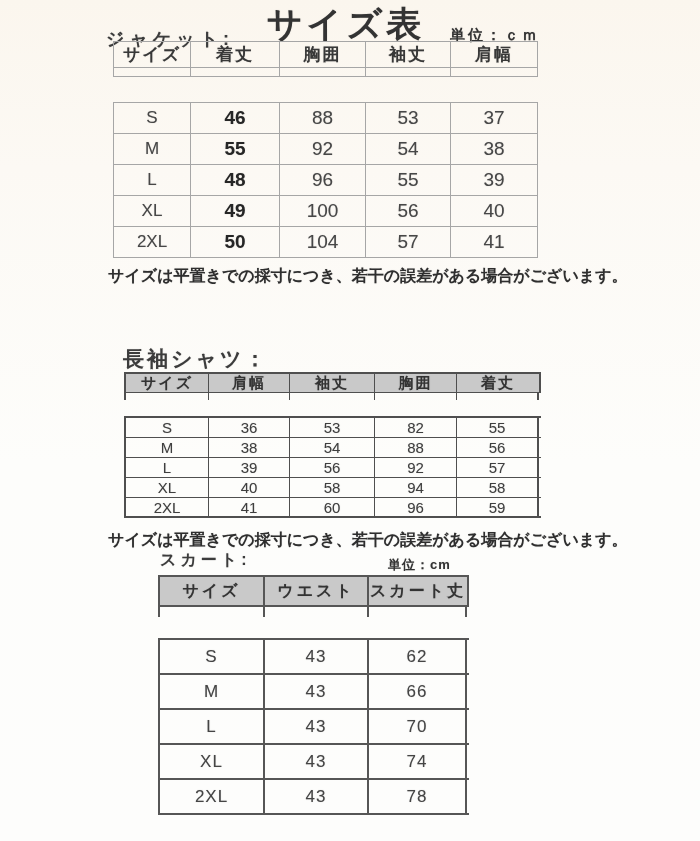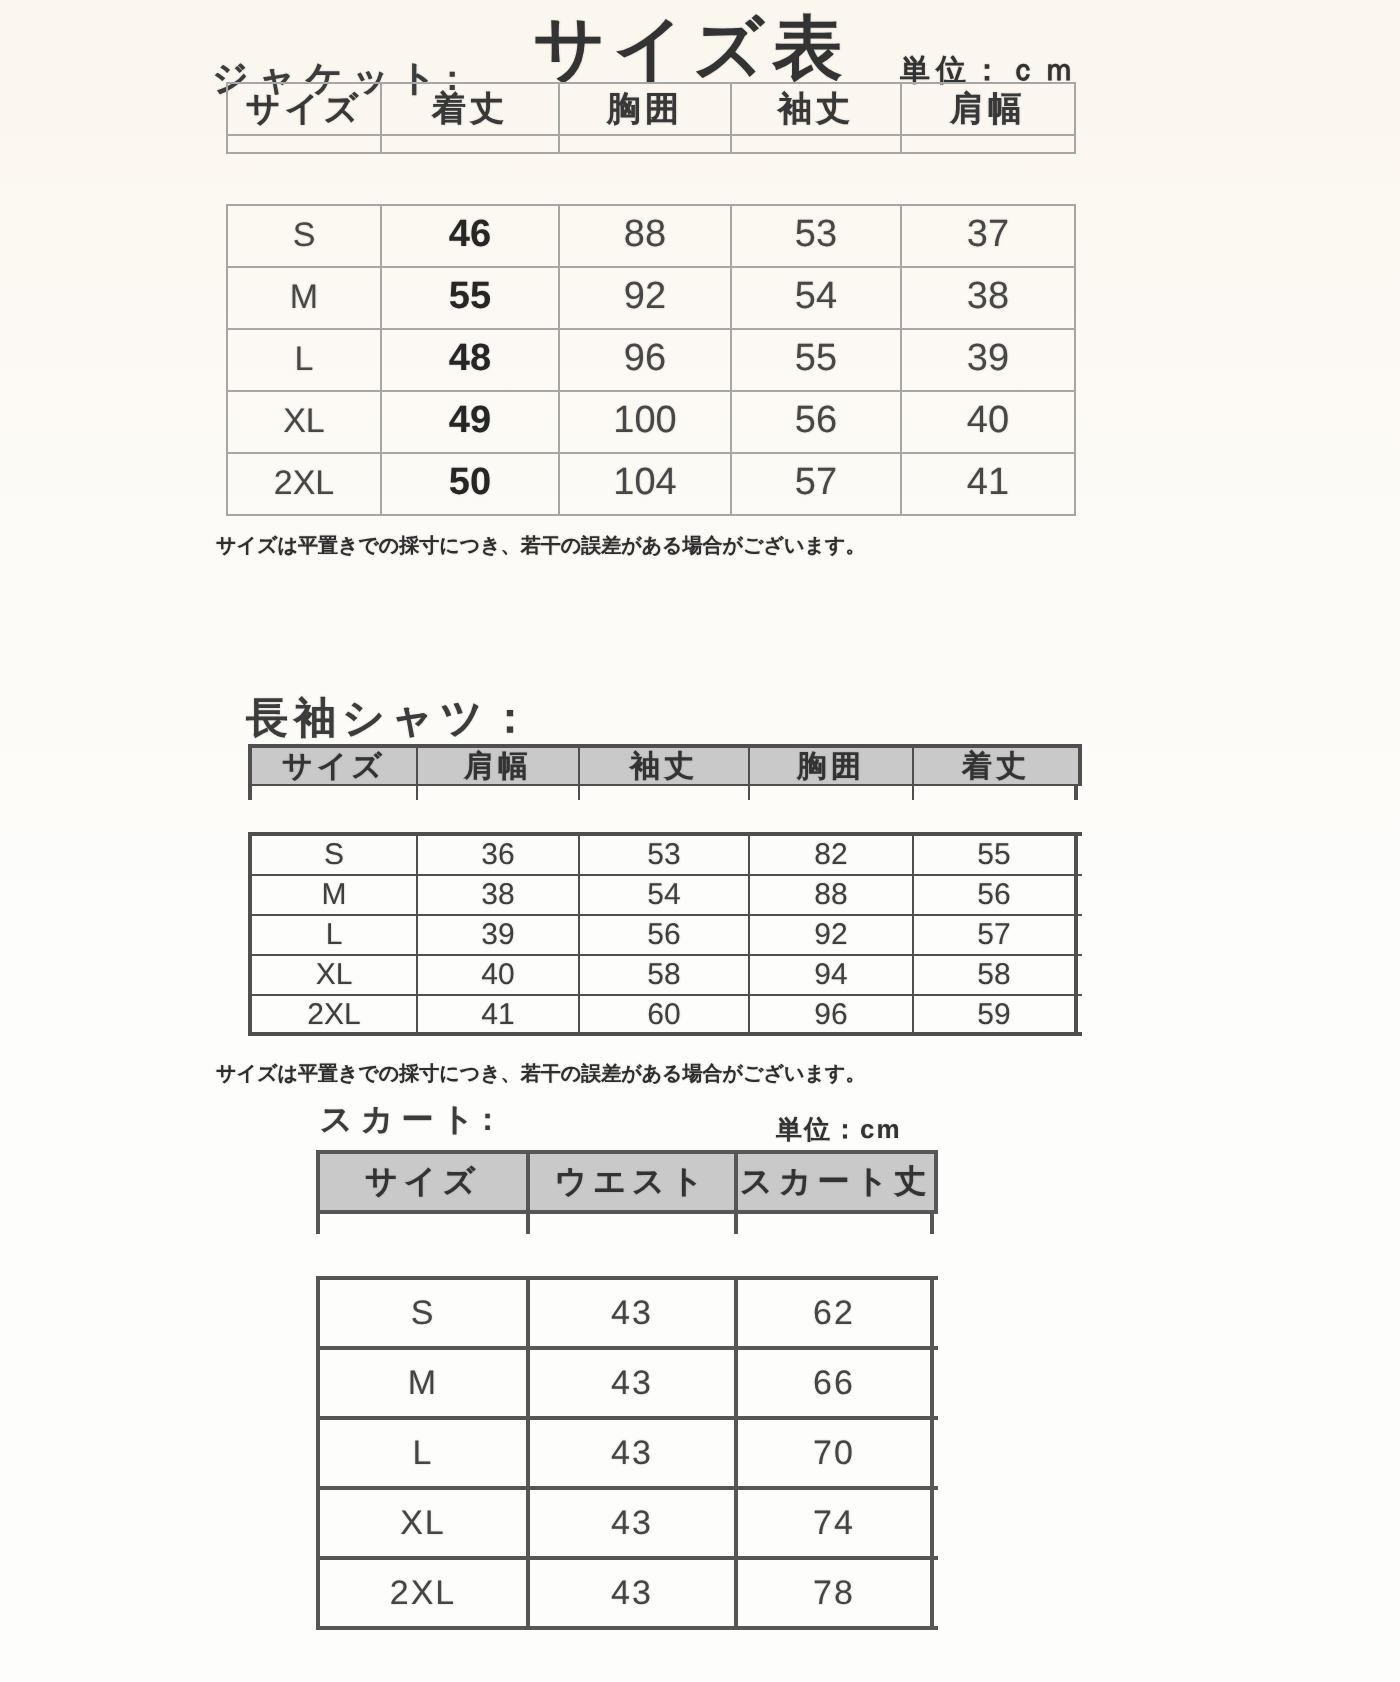--- a/index.html
+++ b/index.html
@@ -16,21 +16,21 @@
     font-size:35px; font-weight:700; letter-spacing:4px; color:#333;
   }
   .sec-label { position:absolute; font-weight:600; color:#3c3c3c; white-space:nowrap; }
   .jacket-label { left:106px; top:27px; font-size:18px; letter-spacing:5px; }
   .shirt-label  { left:123px; top:345px; font-size:21px; letter-spacing:3px; }
   .skirt-label  { left:160px; top:550px; font-size:16px; letter-spacing:4px; }
   .unit { position:absolute; font-weight:700; color:#333; white-space:nowrap; }
   .unit-top   { left:450px; top:26px;  font-size:15px; letter-spacing:3px; }
   .unit-skirt { left:388px; top:556px; font-size:13px; letter-spacing:1px;text-align:right; }
   .note {
-    position:absolute; font-size:10px; font-weight:700; color:#2e2e2e;
+    position:absolute; font-size:16px; font-weight:700; color:#2e2e2e;
     letter-spacing:0; white-space:nowrap;
   }
   .note1 { left:108px; top:266px; }
   .note2 { left:108px; top:530px; }
 
   .chart { position:absolute; }
   .chart .hdr-row, .chart .stub-row, .chart .trow { display:grid; }
   .cell { display:flex; align-items:center; justify-content:center; overflow:hidden; }
 
   

